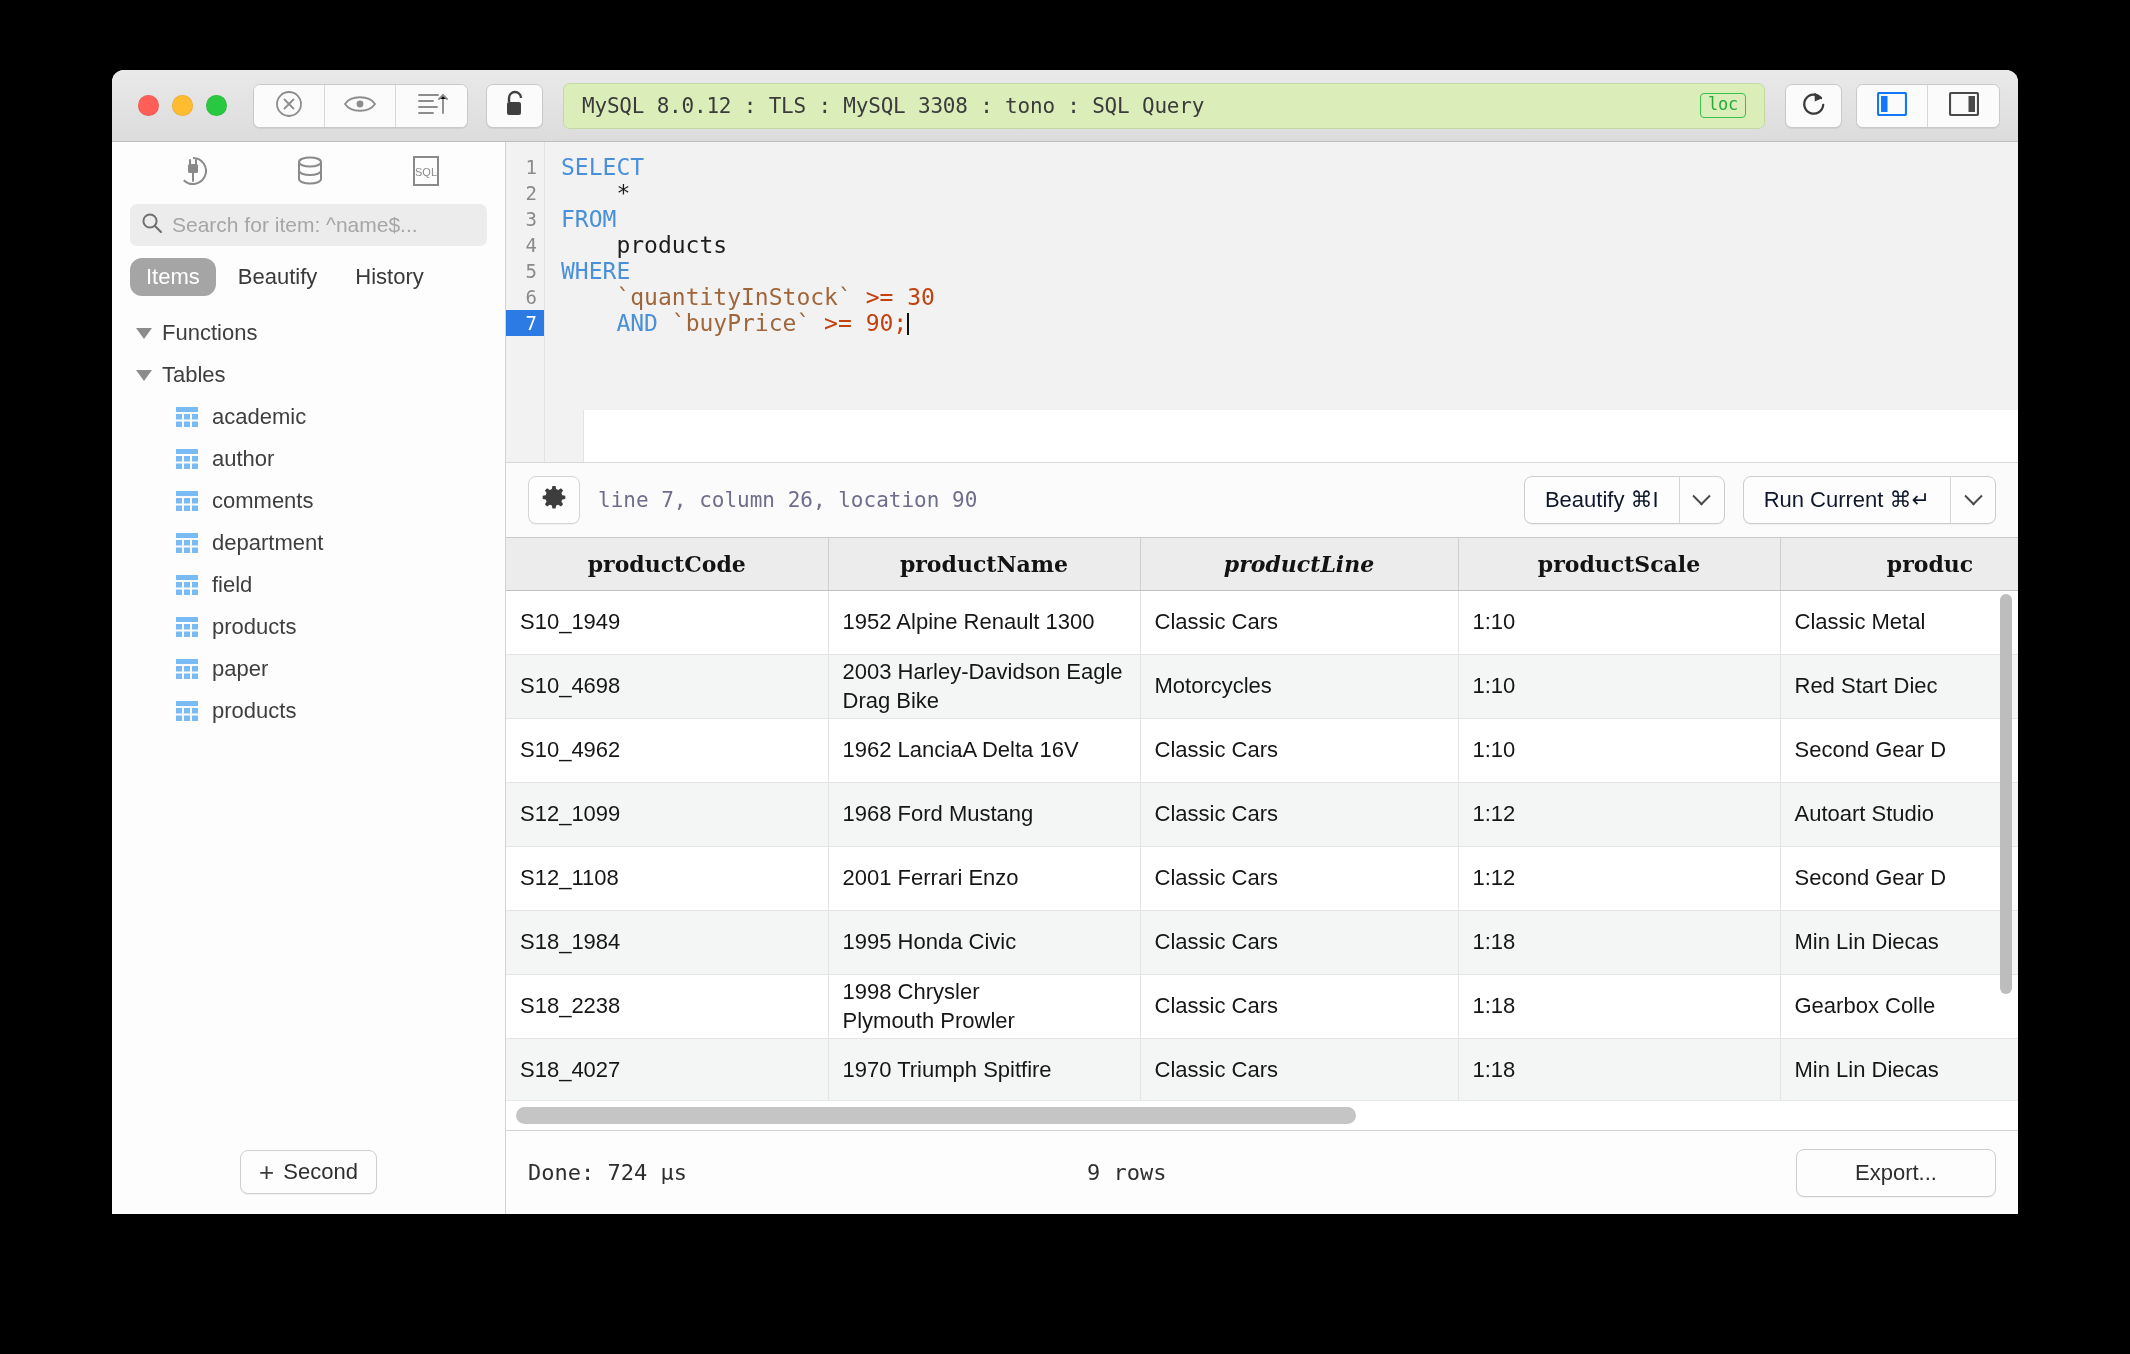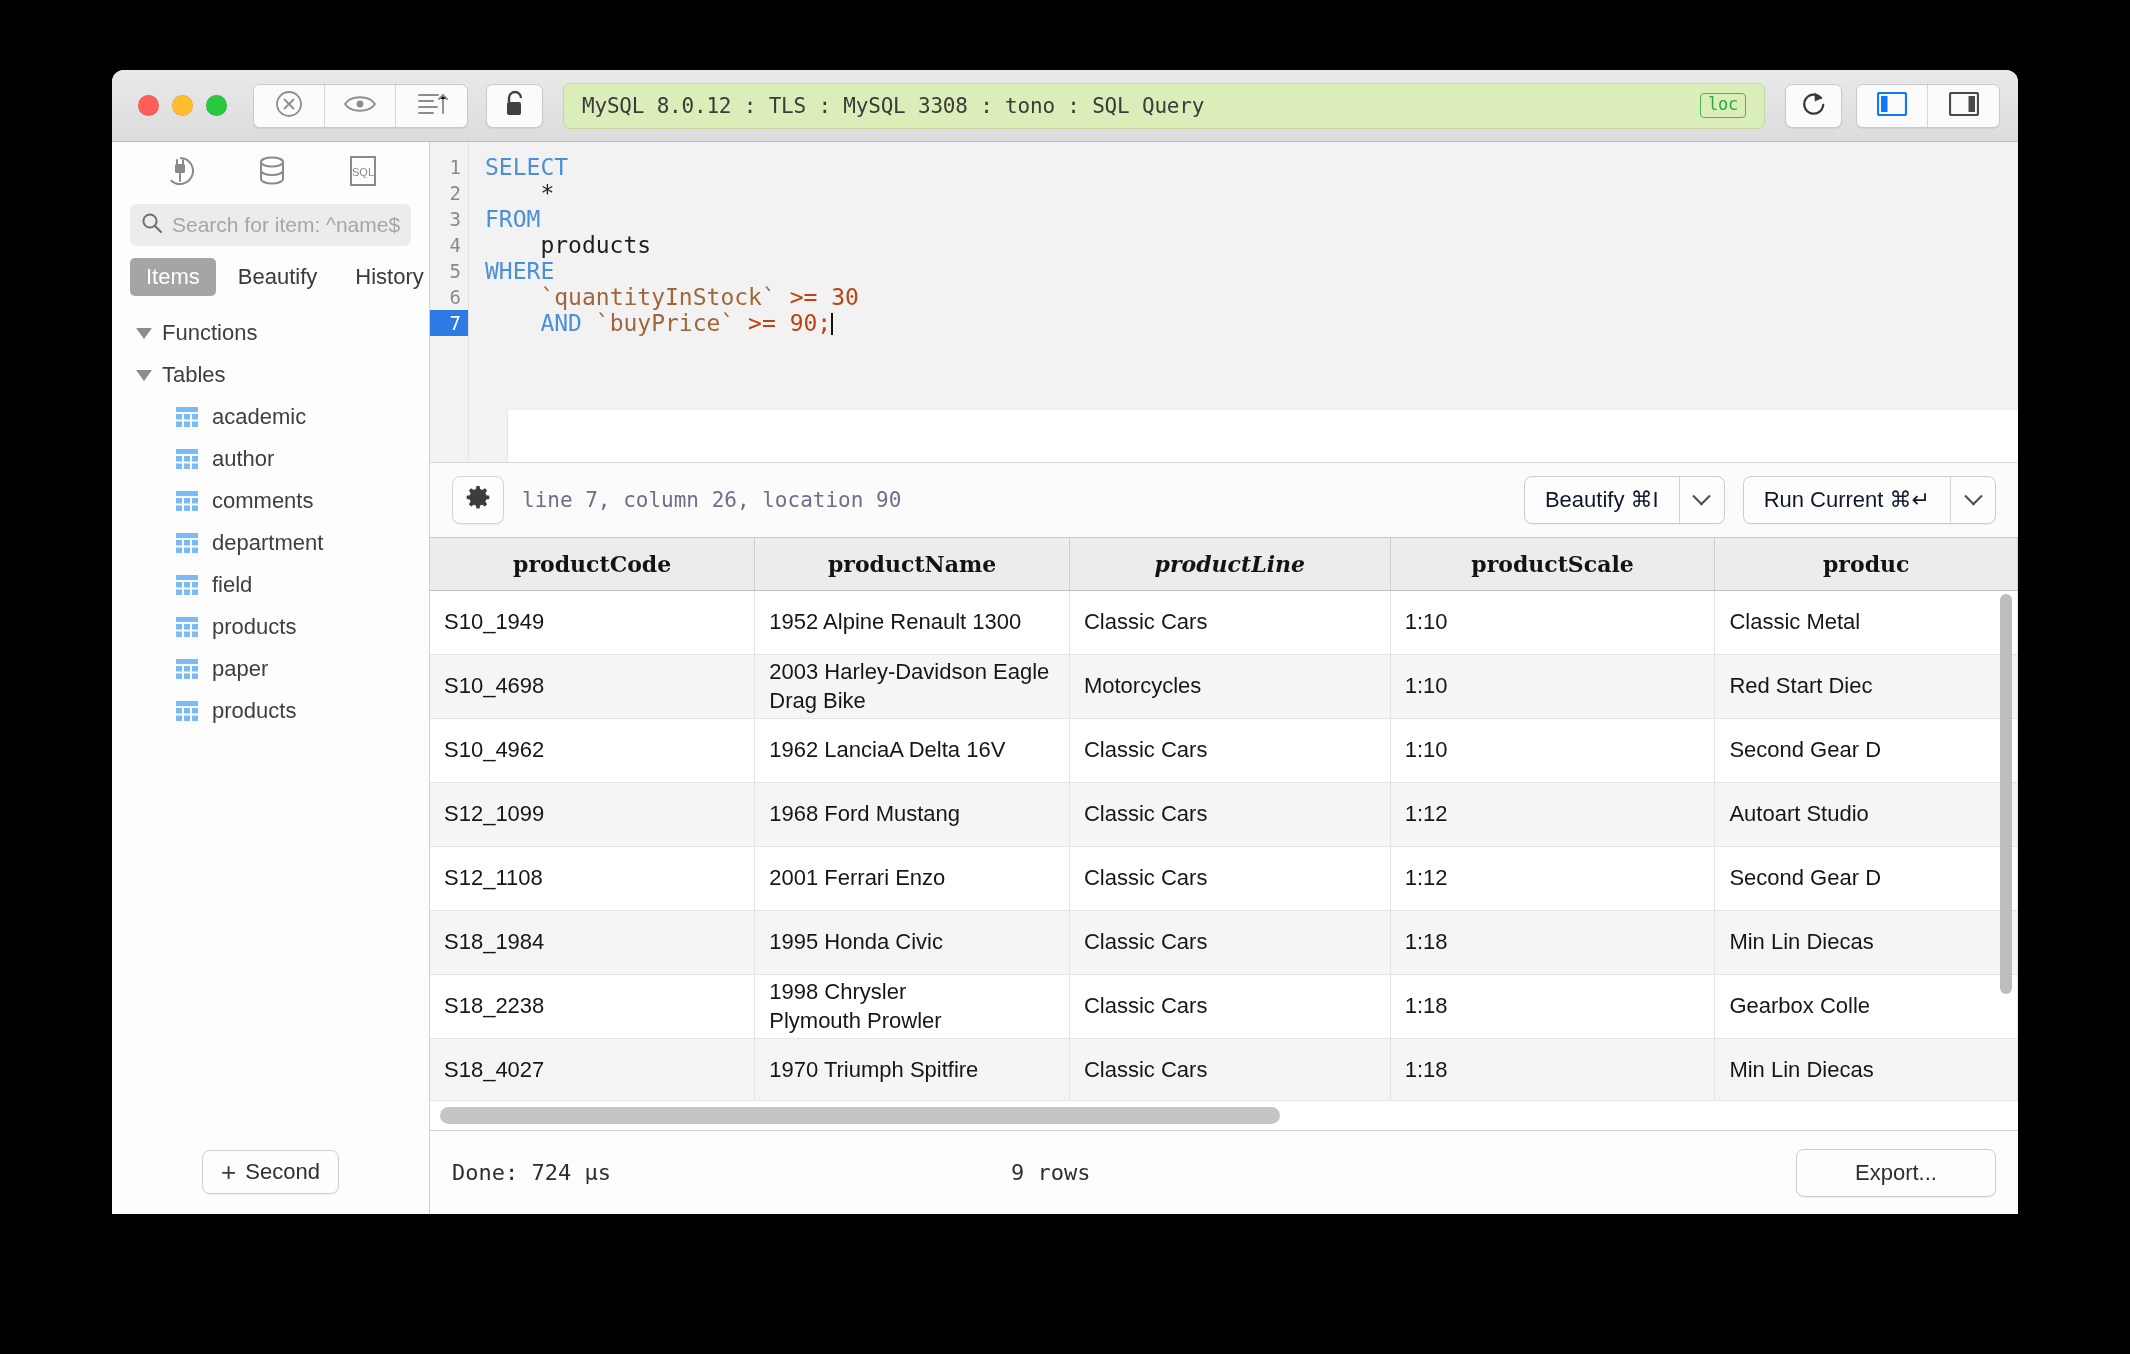--- a/index.html
+++ b/index.html
@@ -84,21 +84,21 @@
     color: #27a93c;
     border: 1px solid #3bbf4e;
     border-radius: 4px;
     padding: 1px 7px 2px;
     line-height: 1.15;
   }
 
   
   #body { position: absolute; top: 72px; left: 0; right: 0; bottom: 0; display: flex; }
   #sidebar {
-    width: 318px;
+    width: 394px;
     background: #fdfdfd;
     border-right: 1px solid #d2d2d2;
     display: flex; flex-direction: column;
     position: relative;
   }
   #main { flex: 1; display: flex; flex-direction: column; background: #fff; min-width: 0; }
 
   
   #sb-icons {
     display: flex; justify-content: space-around; align-items: center;
@@ -120,21 +120,21 @@
     width: 100%;
   }
   #search-input::placeholder { color: #a6a6a6; }
 
   #sb-tabs {
     display: flex; align-items: center; gap: 6px;
     padding: 12px 18px 8px 18px;
   }
   .sbtab {
     font-size: 22px; color: #3a3a3a;
-    padding: 6px 16px; border-radius: 5px;
+    padding: 6px 16px; border-radius: 12px;
     line-height: 1.2;
   }
   .sbtab.active { background: #a5a5a5; color: #fff; }
 
   #tree { padding: 8px 0 0 0; flex: 1; overflow: hidden; }
   .grp {
     display: flex; align-items: center; gap: 10px;
     padding: 8px 0 8px 24px;
     font-size: 22px; color: #3e3e3e;
   }

